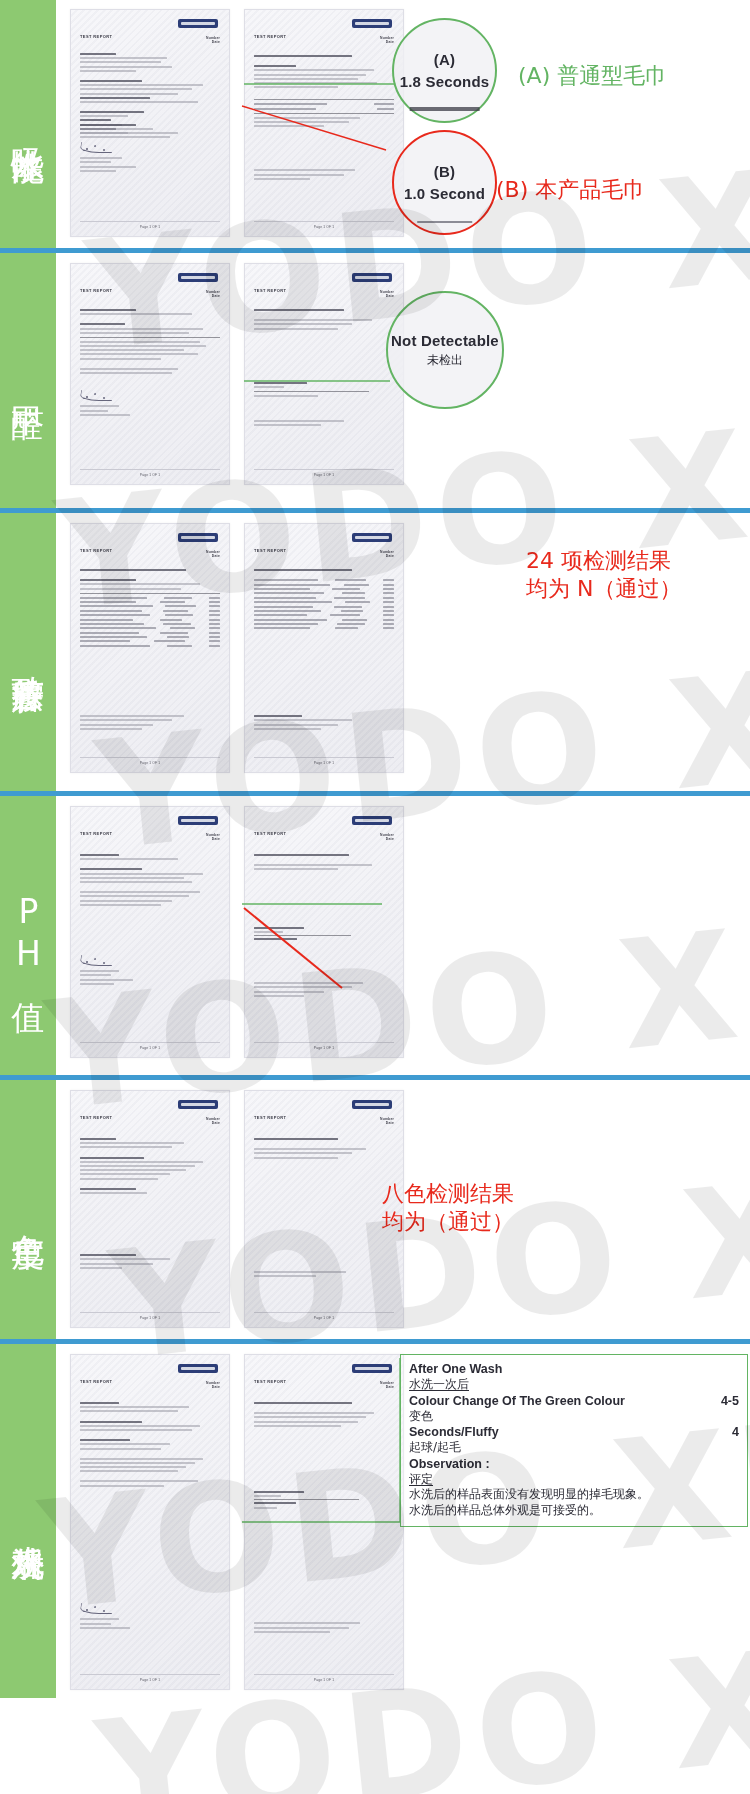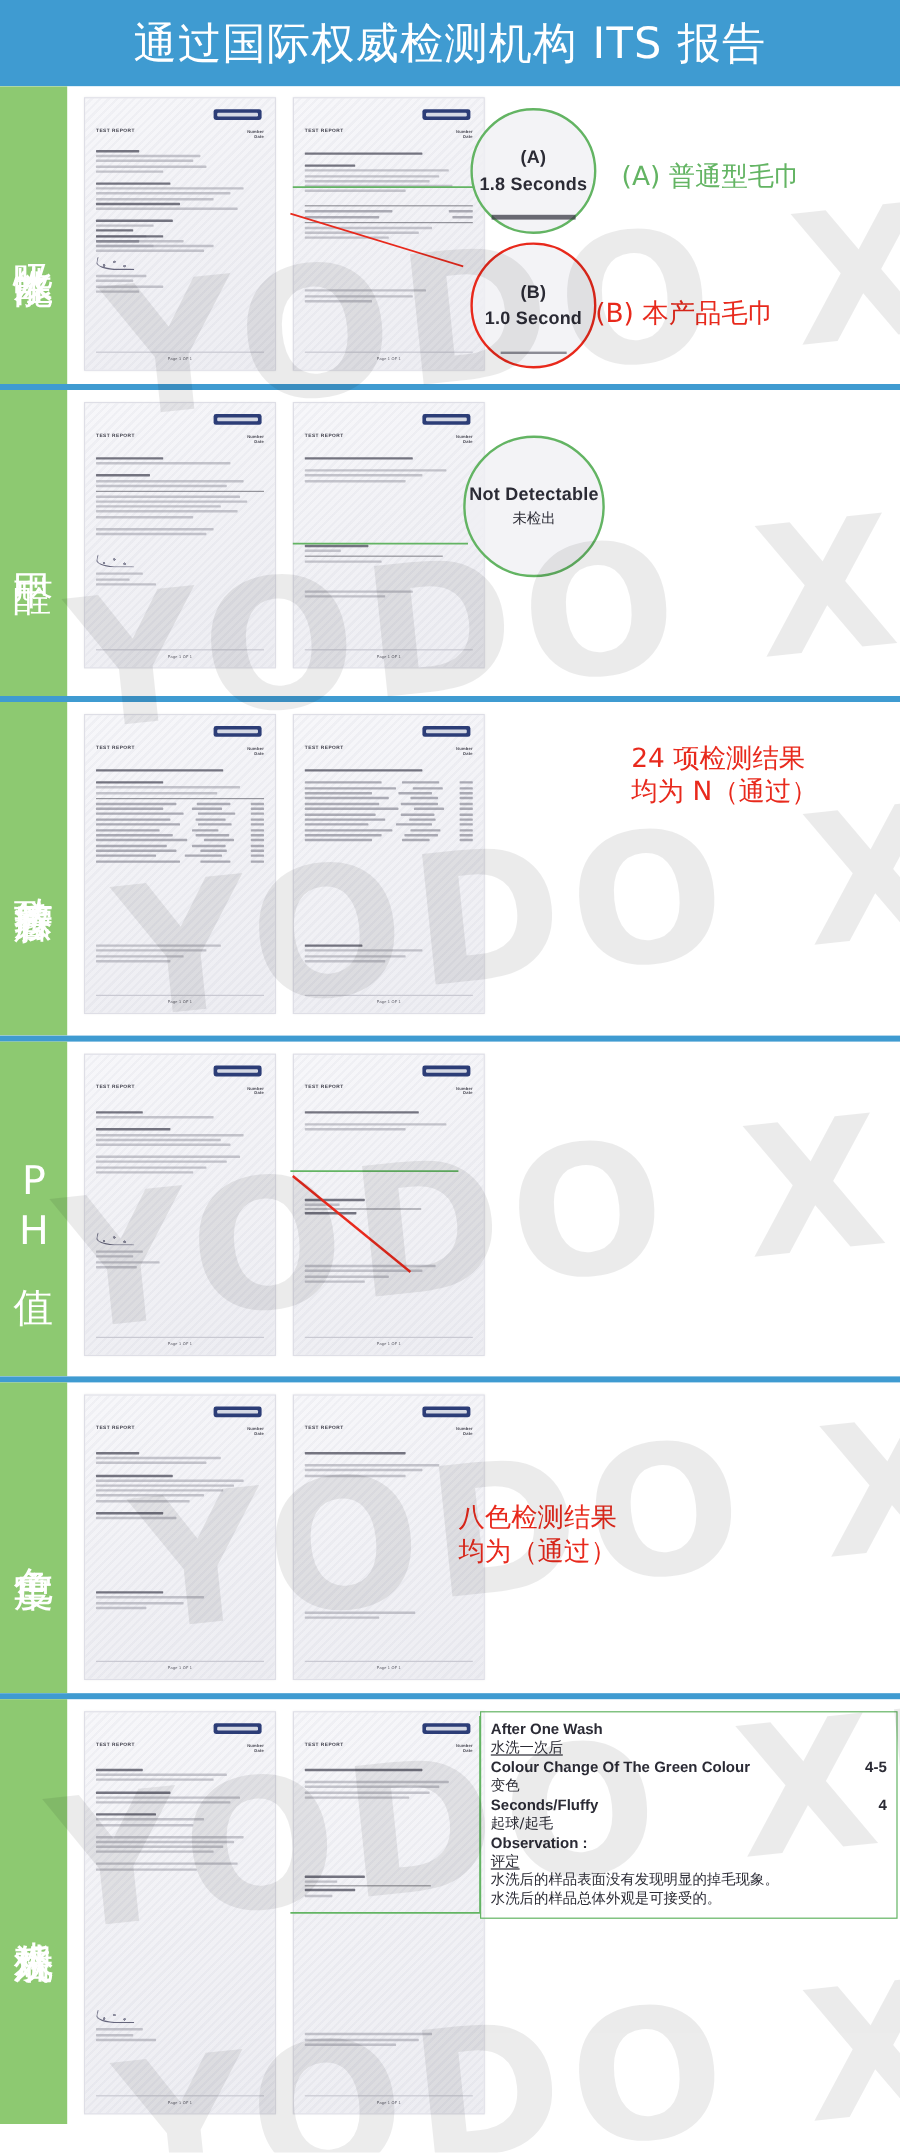--- a/index.html
+++ b/index.html
@@ -170,23 +170,20 @@
     font-family:"DejaVu Sans","Liberation Sans",sans-serif;
   }
   .washbox .cn.u{text-decoration:underline;text-underline-offset:2px;}
   .washbox .val{font-weight:bold;font-size:12.5px;}
 </style>
 </head>
 <body>
 
 <div class="page">
 
-  <div class="header">
-    <div class="header-title">通过国际权威检测机构 ITS 报告</div>
-  </div>
 
   <div class="section" style="height:248px;border-top:none;">
     <div class="sidebar">
       <div class="sidebar-label">吸水性能</div>
     </div>
     <div class="content">
 
       <div class="docs" style="left:14px;top:9px;">
         <div class="doc" style="width:160px;height:228px;margin-right:14px;">
           <div class="doc-inner">

